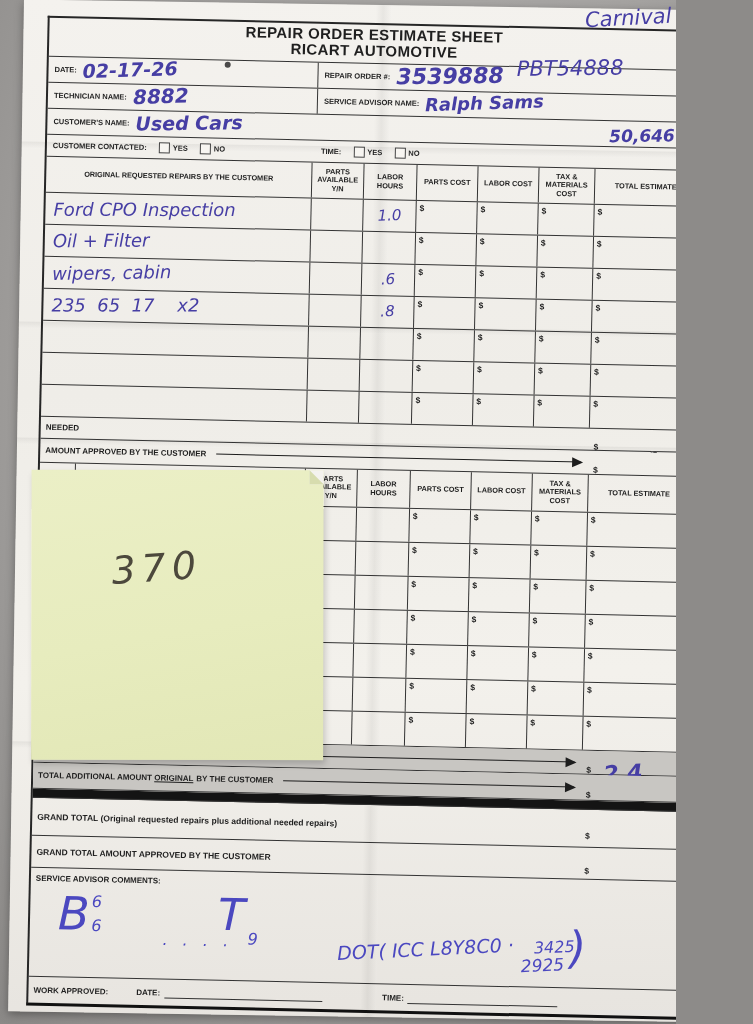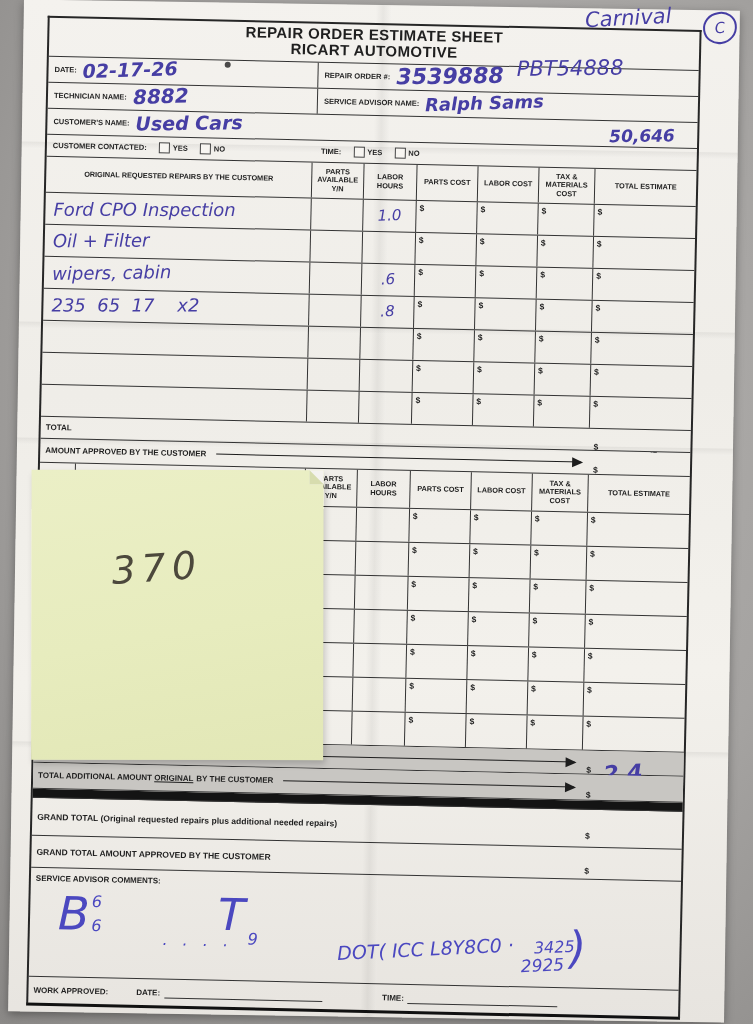--- a/index.html
+++ b/index.html
@@ -1,16 +1,16 @@
 <!DOCTYPE html>
 <html><head>
 <meta charset="utf-8">
 <style>
   html,body{margin:0;padding:0;background:#8d8b89;}
-  .stage{position:relative;width:753px;height:1024px;overflow:hidden;
+  .stage{position:relative;width:676px;height:1024px;overflow:hidden;
     background:radial-gradient(ellipse at 62% 38%, #b4b2b0 0%, #a5a3a1 55%, #8b8987 100%);
     font-family:"Liberation Sans", sans-serif;color:#1f1f1f;}
   .paper{position:absolute;left:16px;top:5px;width:716px;height:1012px;
     background:linear-gradient(178deg,#f4f2ee 0%,#efede8 38%,#f3f1ec 66%,#e7e4df 100%);
     transform:rotate(0.9deg);transform-origin:50% 50%;
     box-shadow:0 3px 10px rgba(0,0,0,0.35);}
   .crease{position:absolute;left:0;right:0;height:7px;
     background:linear-gradient(rgba(0,0,0,0.055),rgba(255,255,255,0.05));pointer-events:none;}
   .vfold{position:absolute;top:0;bottom:0;left:352px;width:16px;
     background:linear-gradient(90deg,rgba(0,0,0,0) 0%,rgba(0,0,0,0.05) 45%,rgba(255,255,255,0.05) 100%);pointer-events:none;}
@@ -282,21 +282,21 @@
             <div class="td cellR" style="width: 56px;">
               <span class="ds">$</span>
             </div>
             <div class="td" style="width: 101px;">
               <span class="ds">$</span>
             </div>
           </div>
         </div>
 
       <div class="frow labelrow" style="height:22px">
-        <span class="lbl">TOTAL</span>
+        <span class="lbl">NEEDED</span>
         <div class="te">
           <span class="ds">$</span>
           <span class="total-mark">~</span>
         </div>
       </div>
       <div class="frow labelrow" style="height:24px">
         <span class="lbl">AMOUNT APPROVED BY THE CUSTOMER</span>
         <div class="arrowline"></div>
         <div class="te">
           <span class="ds">$</span>

